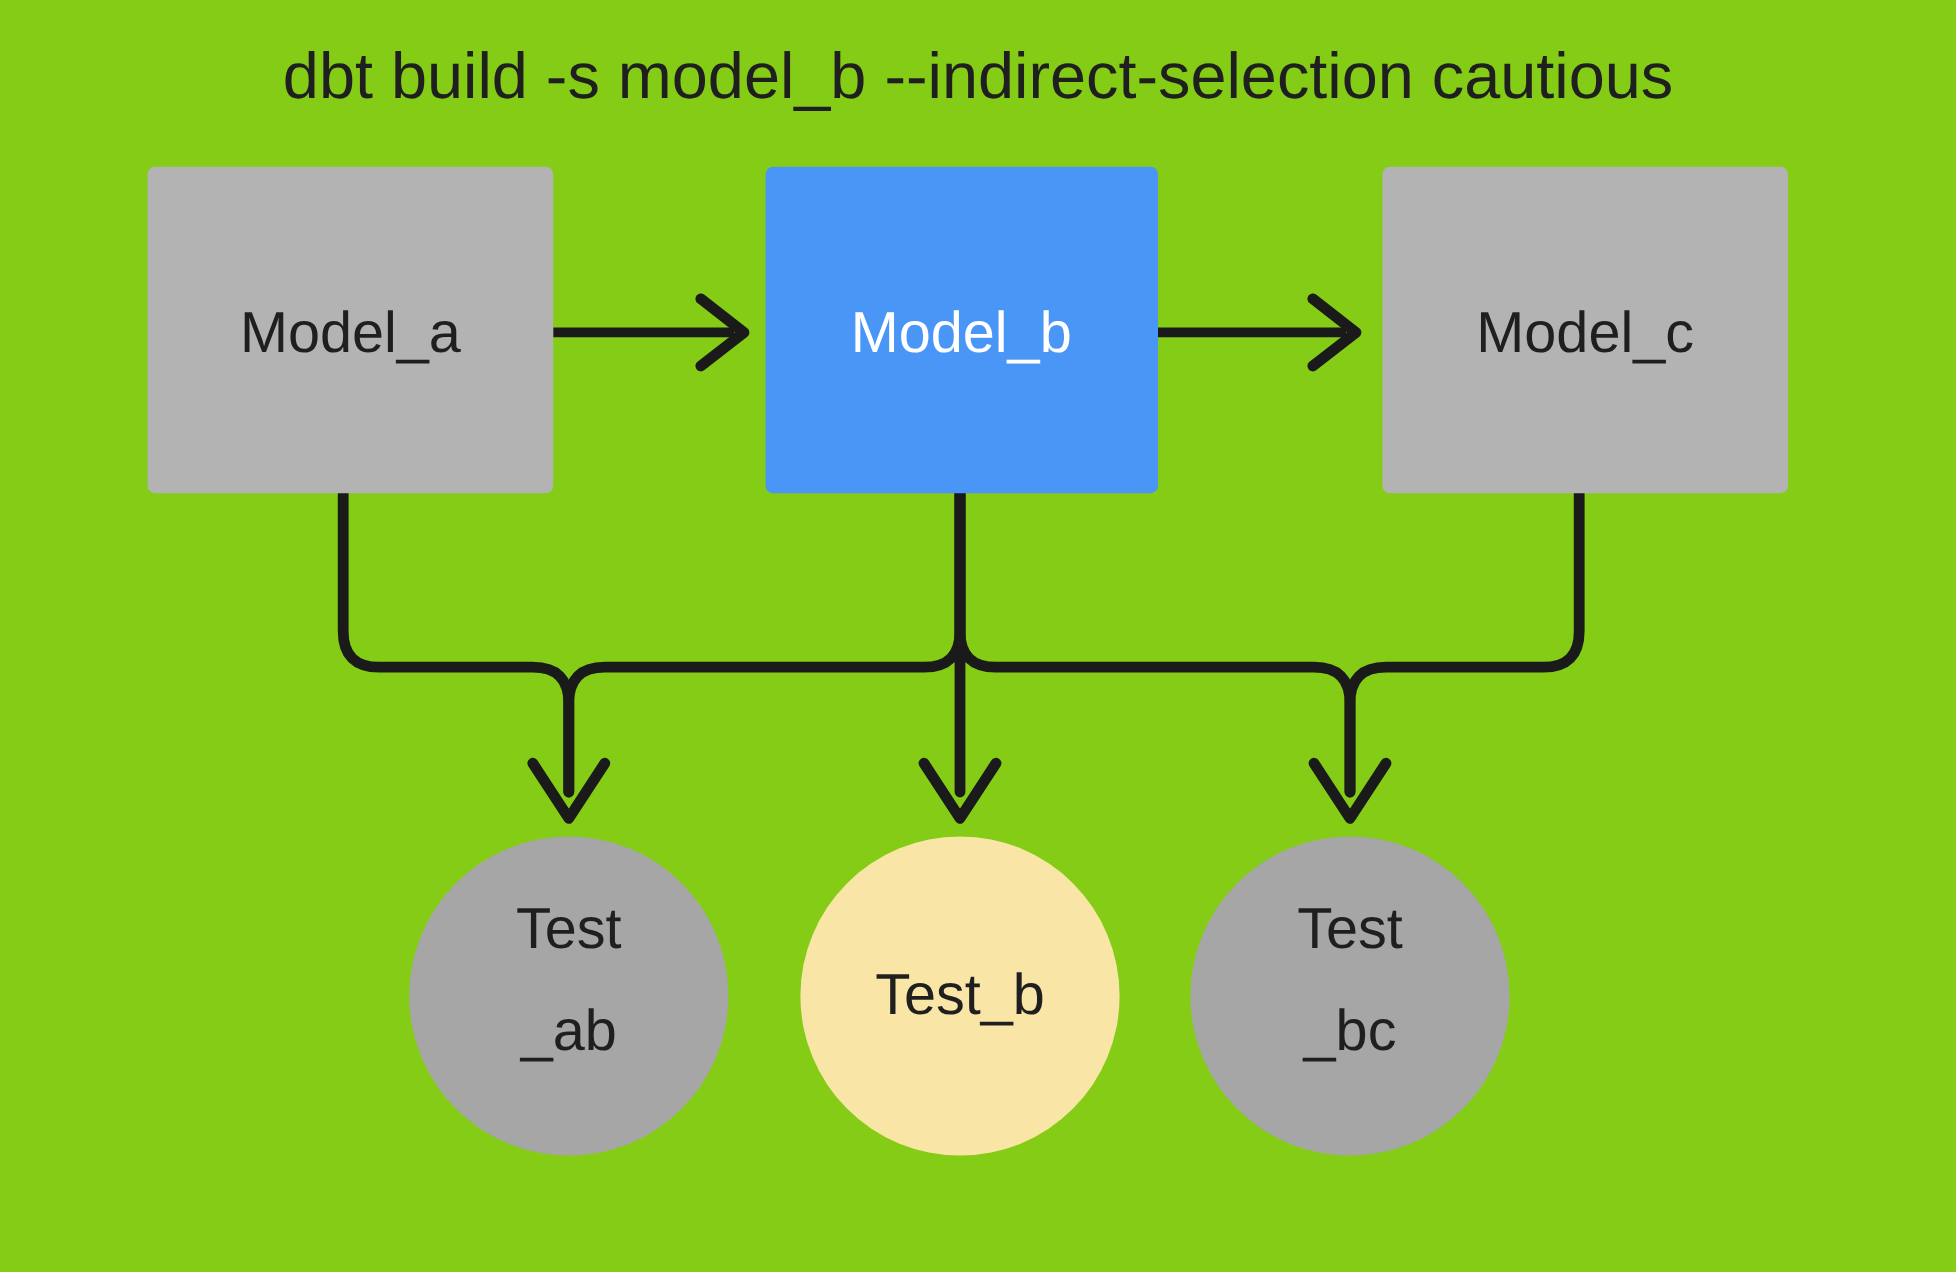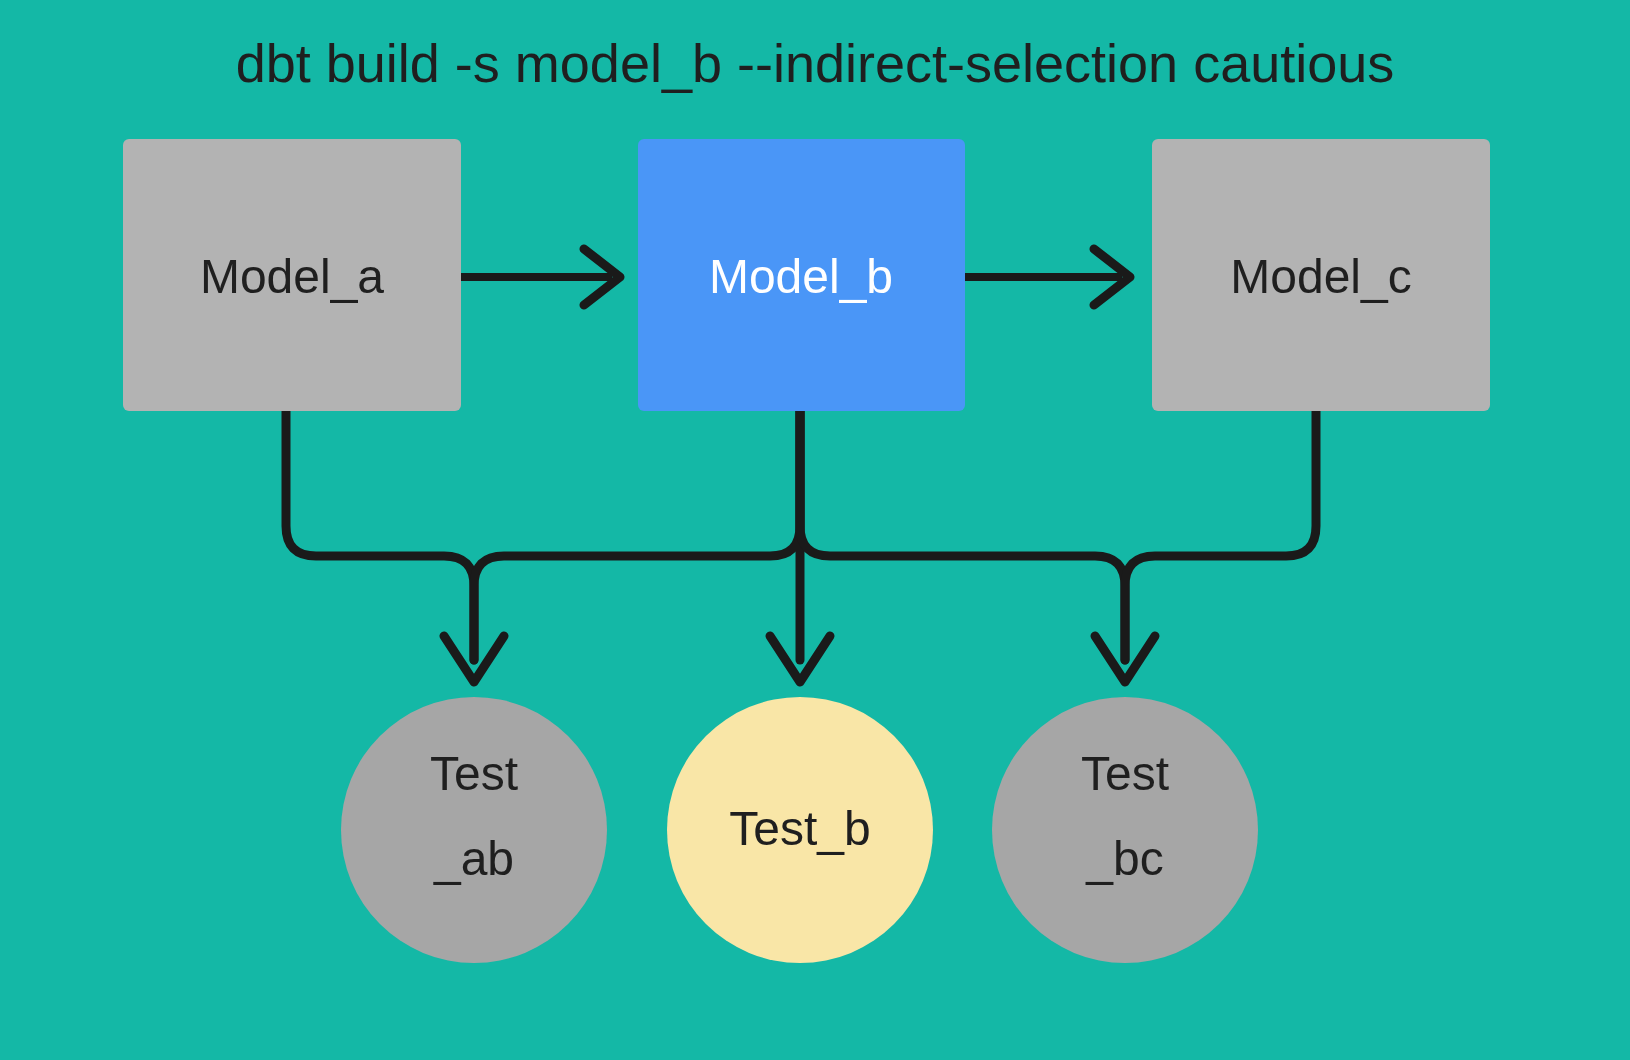--- a/index.html
+++ b/index.html
@@ -11,21 +11,21 @@
   body {
     width: 1630px;
     height: 1060px;
     overflow: hidden;
     font-family: "Liberation Sans", sans-serif;
   }
   #diagram-root {
     position: relative;
     width: 1630px;
     height: 1060px;
-    background: #14b8a6;
+    background: #84cc16;
   }
   svg.canvas {
     position: absolute;
     top: 0;
     left: 0;
     width: 1630px;
     height: 1060px;
     display: block;
   }
   .title-text {

